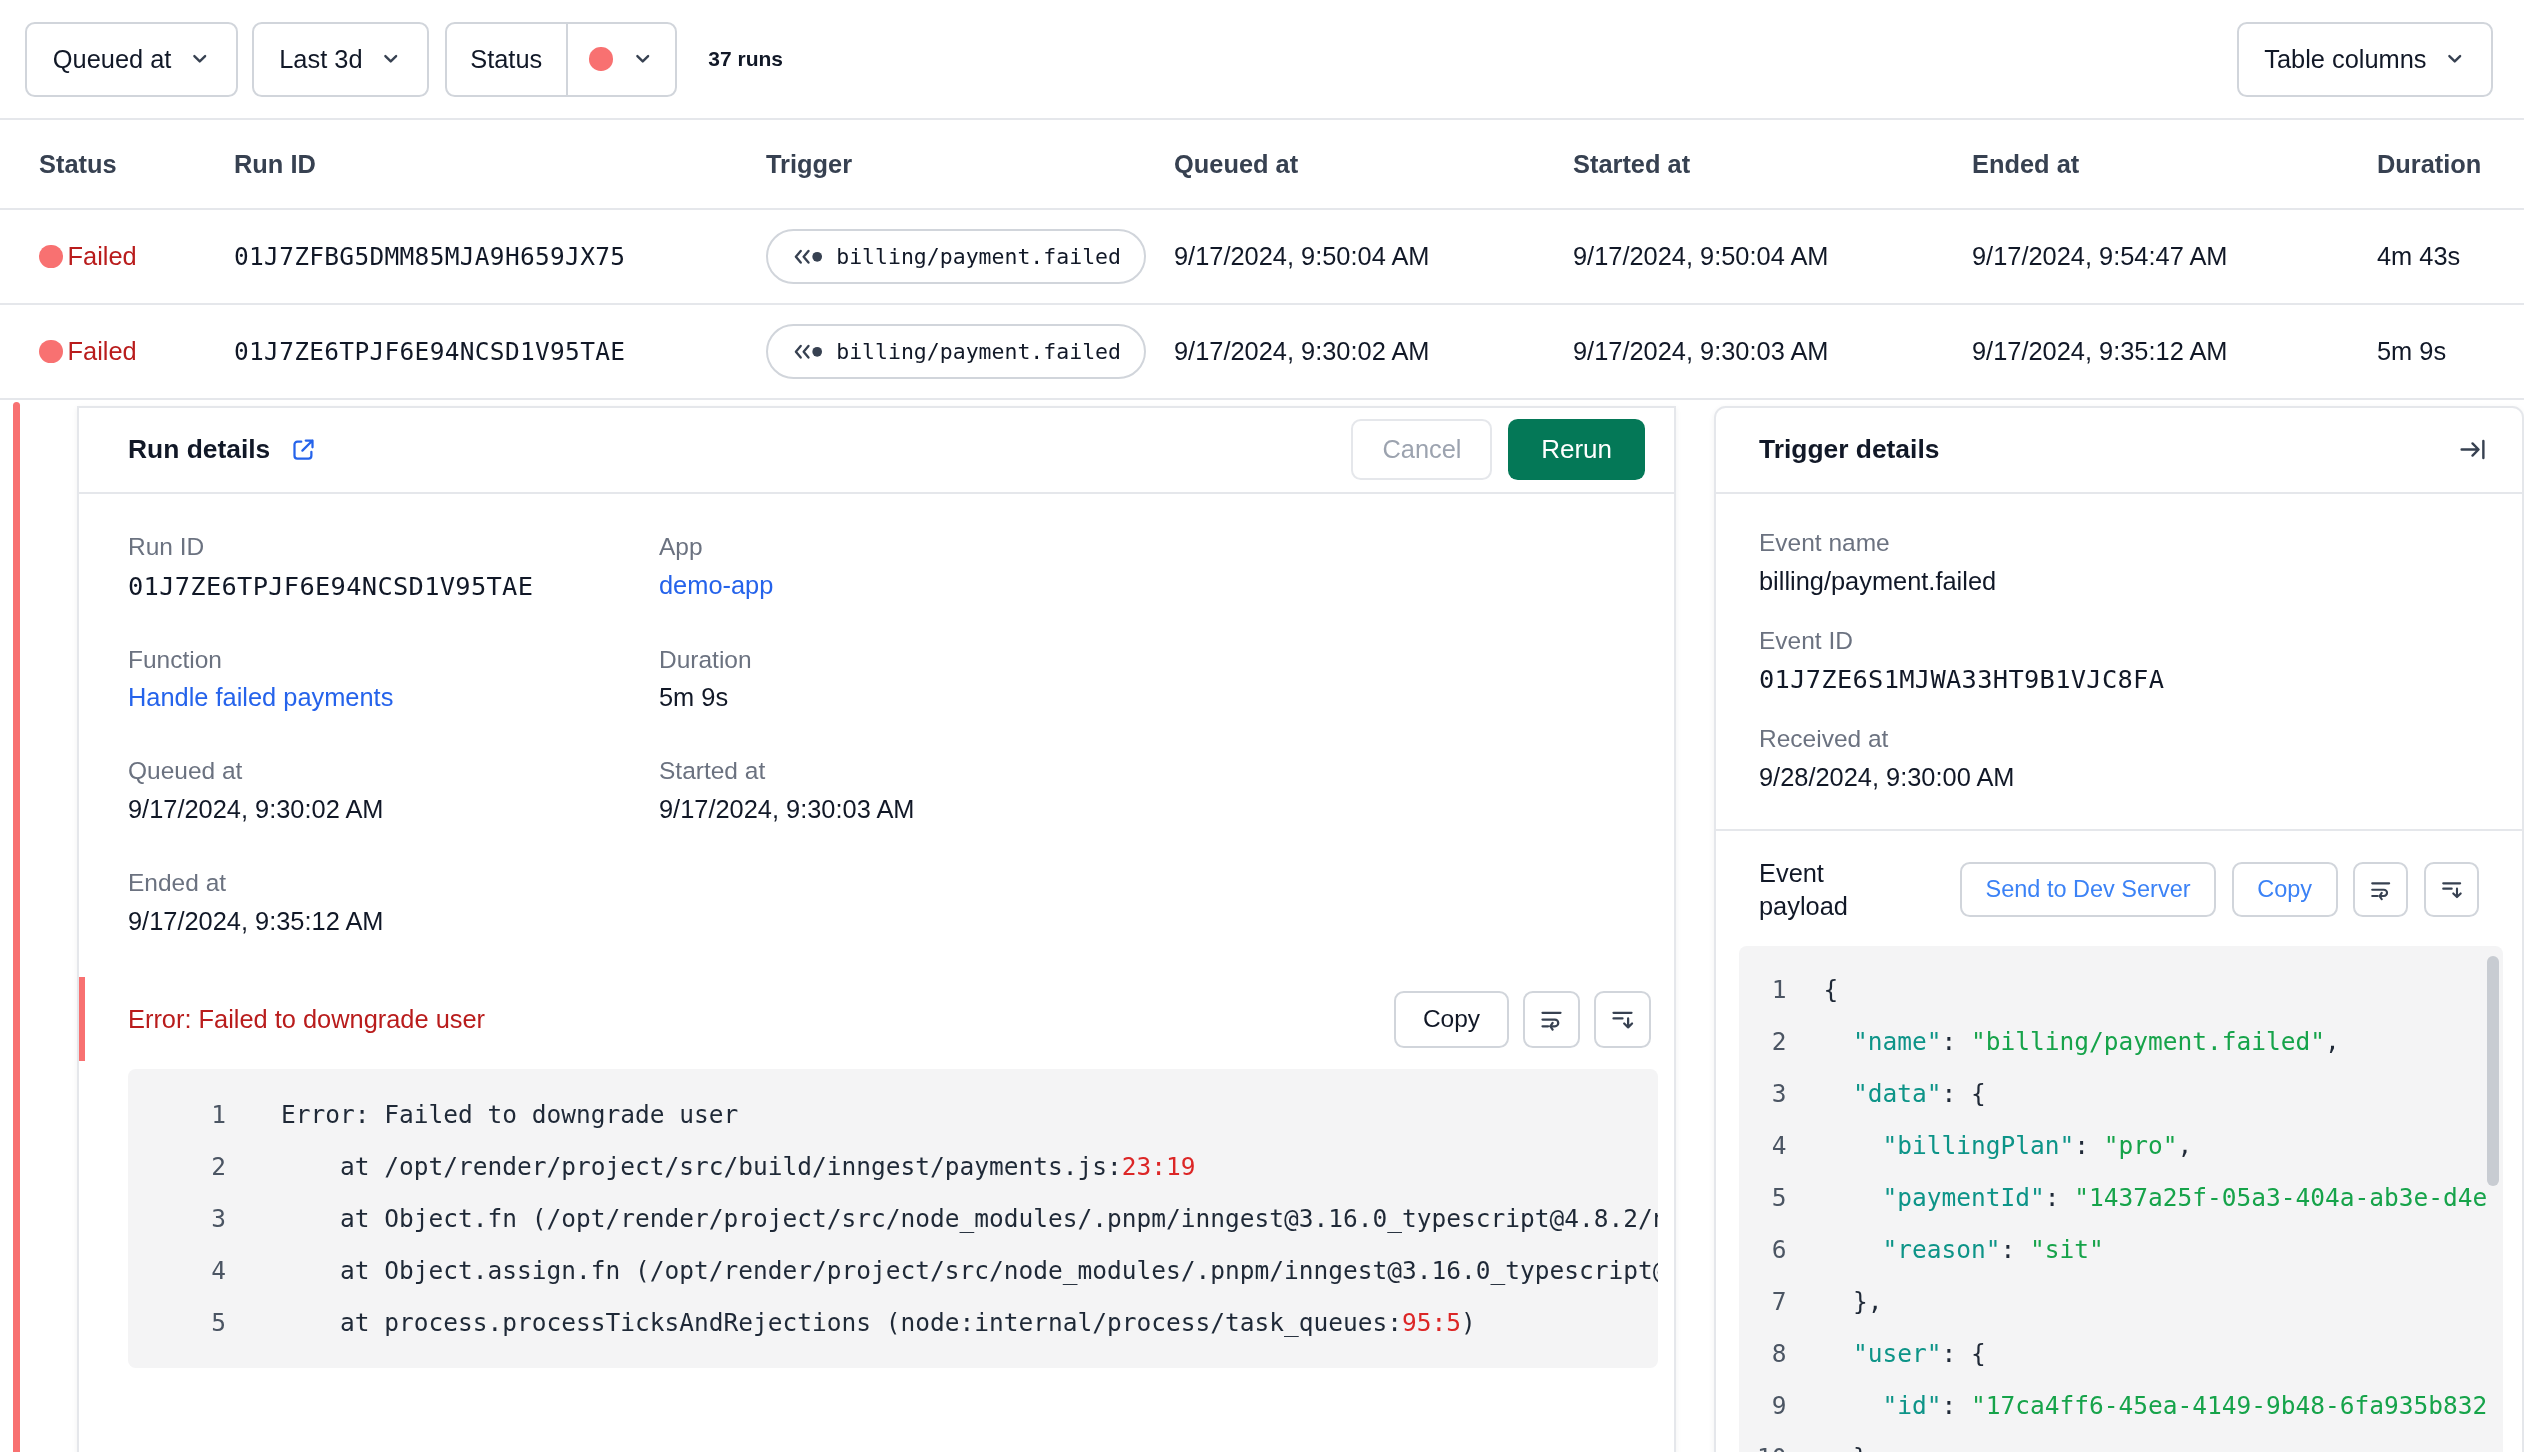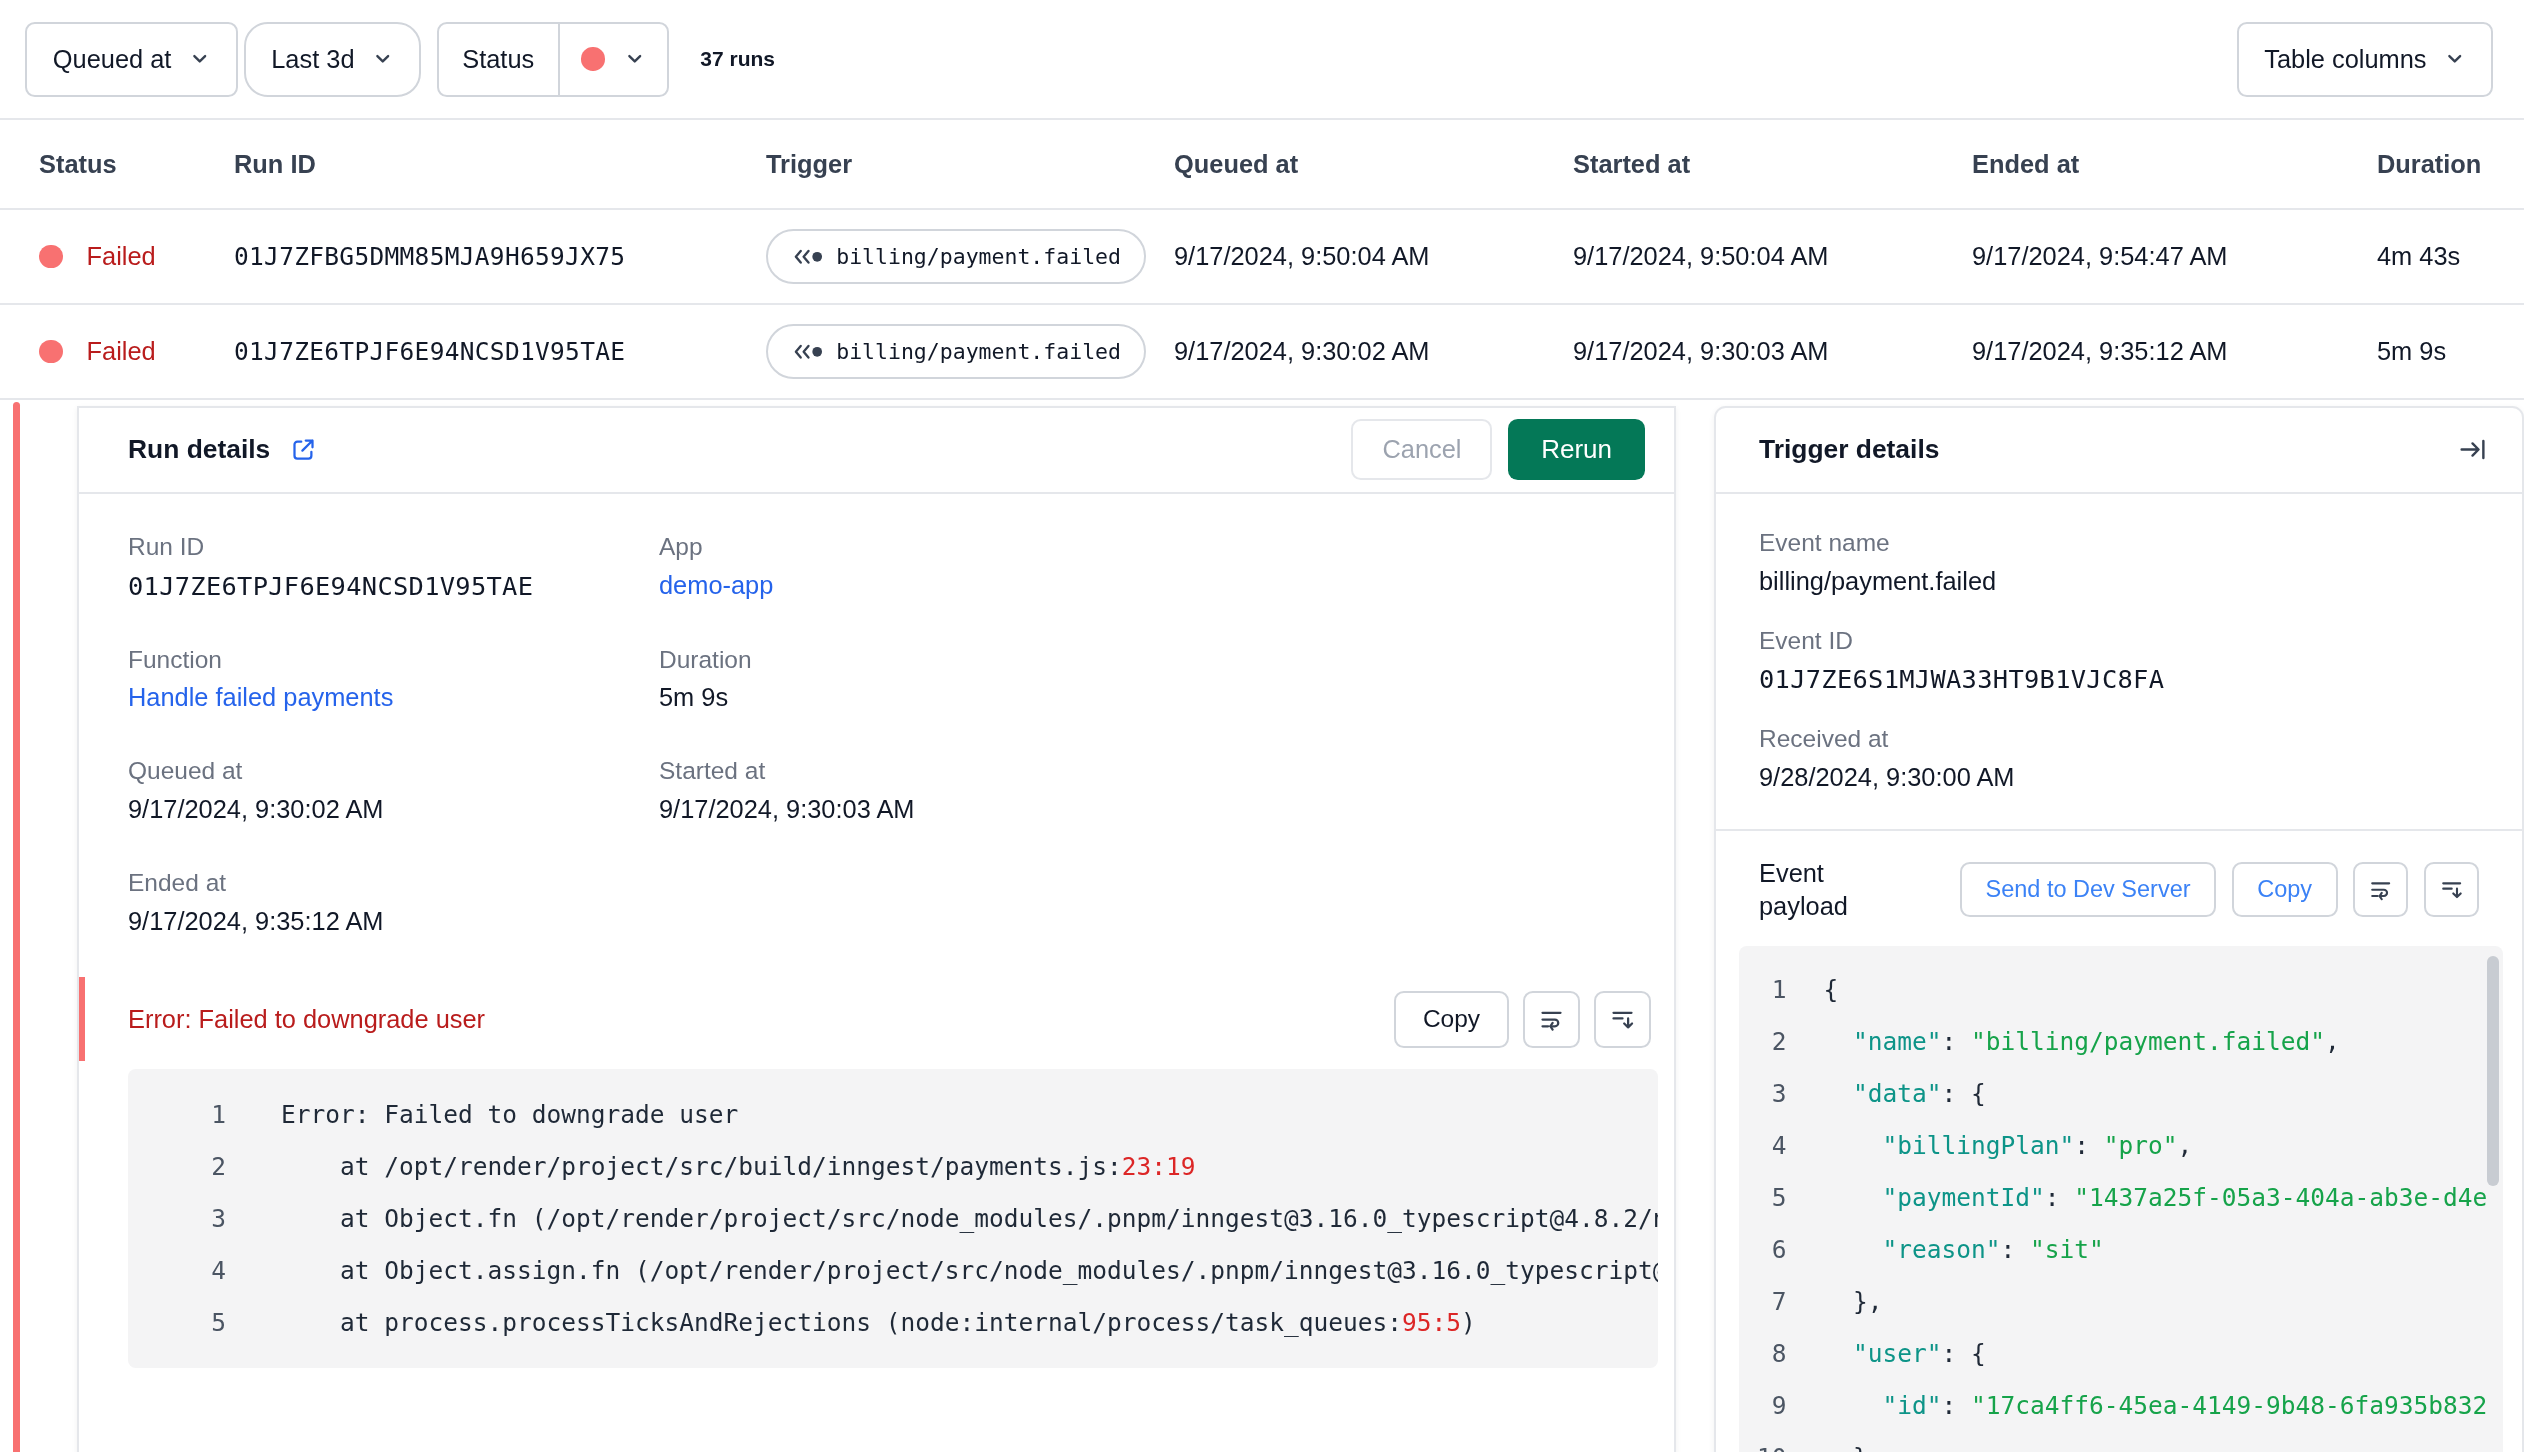--- a/index.html
+++ b/index.html
@@ -11,34 +11,34 @@
   }
   .mono { font-family:"DejaVu Sans Mono","Liberation Mono",monospace; }
 
   
   .toolbar { display:flex; align-items:center; height:120px; padding:0 32px 0 25.4px; border-bottom:2px solid #e5e7eb; }
   .btn {
     display:inline-flex; align-items:center; gap:17.6px; height:75px; padding:0 25.4px;
     background:#fff; border:2px solid #d1d5db; border-radius:9.8px;
     font-size:25.4px; color:#111827; font-family:inherit; cursor:pointer;
   }
-  .btn + .btn { margin-left:6px;border-radius:24px; }
+  .btn + .btn { margin-left:14px; }
   .status-group { display:inline-flex; align-items:stretch; height:75px; margin-left:15.7px; border:2px solid #d1d5db; border-radius:9.8px; overflow:hidden; background:#fff; cursor:pointer; }
   .status-seg-label { display:flex; align-items:center; padding:0 23.5px; font-size:25.4px; }
   .status-seg-value { display:flex; align-items:center; gap:19.6px; padding:0 21.5px; border-left:2px solid #d1d5db; }
   .dot { width:23.5px; height:23.5px; border-radius:50%; background:#f87171; flex-shrink:0; }
   .runs-count { margin-left:31px; font-size:21px; font-weight:600; }
   .spacer { flex:1; }
   .chev { display:inline-flex; }
 
   
   .grid-cols { display:grid; grid-template-columns:195px 532px 408px 399px 399px 405px 1fr; align-items:center; padding-left:39px; }
   .table-head { height:90px; border-bottom:2px solid #e5e7eb; font-size:25.4px; font-weight:600; color:#374151; }
   .table-row { height:95px; border-bottom:2px solid #e5e7eb; font-size:25.4px; cursor:pointer; }
-  .status-cell { display:flex; align-items:center; gap:24px; color:#b91c1c; font-weight:500; }
+  .status-cell { display:flex; align-items:center; gap:5px; color:#b91c1c; font-weight:500; }
   .run-id { font-size:24.5px; letter-spacing:0.3px; }
   .pill {
     display:inline-flex; align-items:center; gap:13.7px; height:55px; padding:0 23.5px;
     border:2px solid #d1d5db; border-radius:978px; background:#fff;
     font-family:"DejaVu Sans Mono","Liberation Mono",monospace; font-size:21.5px; color:#111827;
   }
 
   
   .details { position:relative; display:flex; height:1052px; padding-left:77px; overflow:hidden; }
   .accent-strip { position:absolute; left:12.7px; top:2px; width:6.9px; height:1370px; background:#f87171; border-radius:3.9px; }

